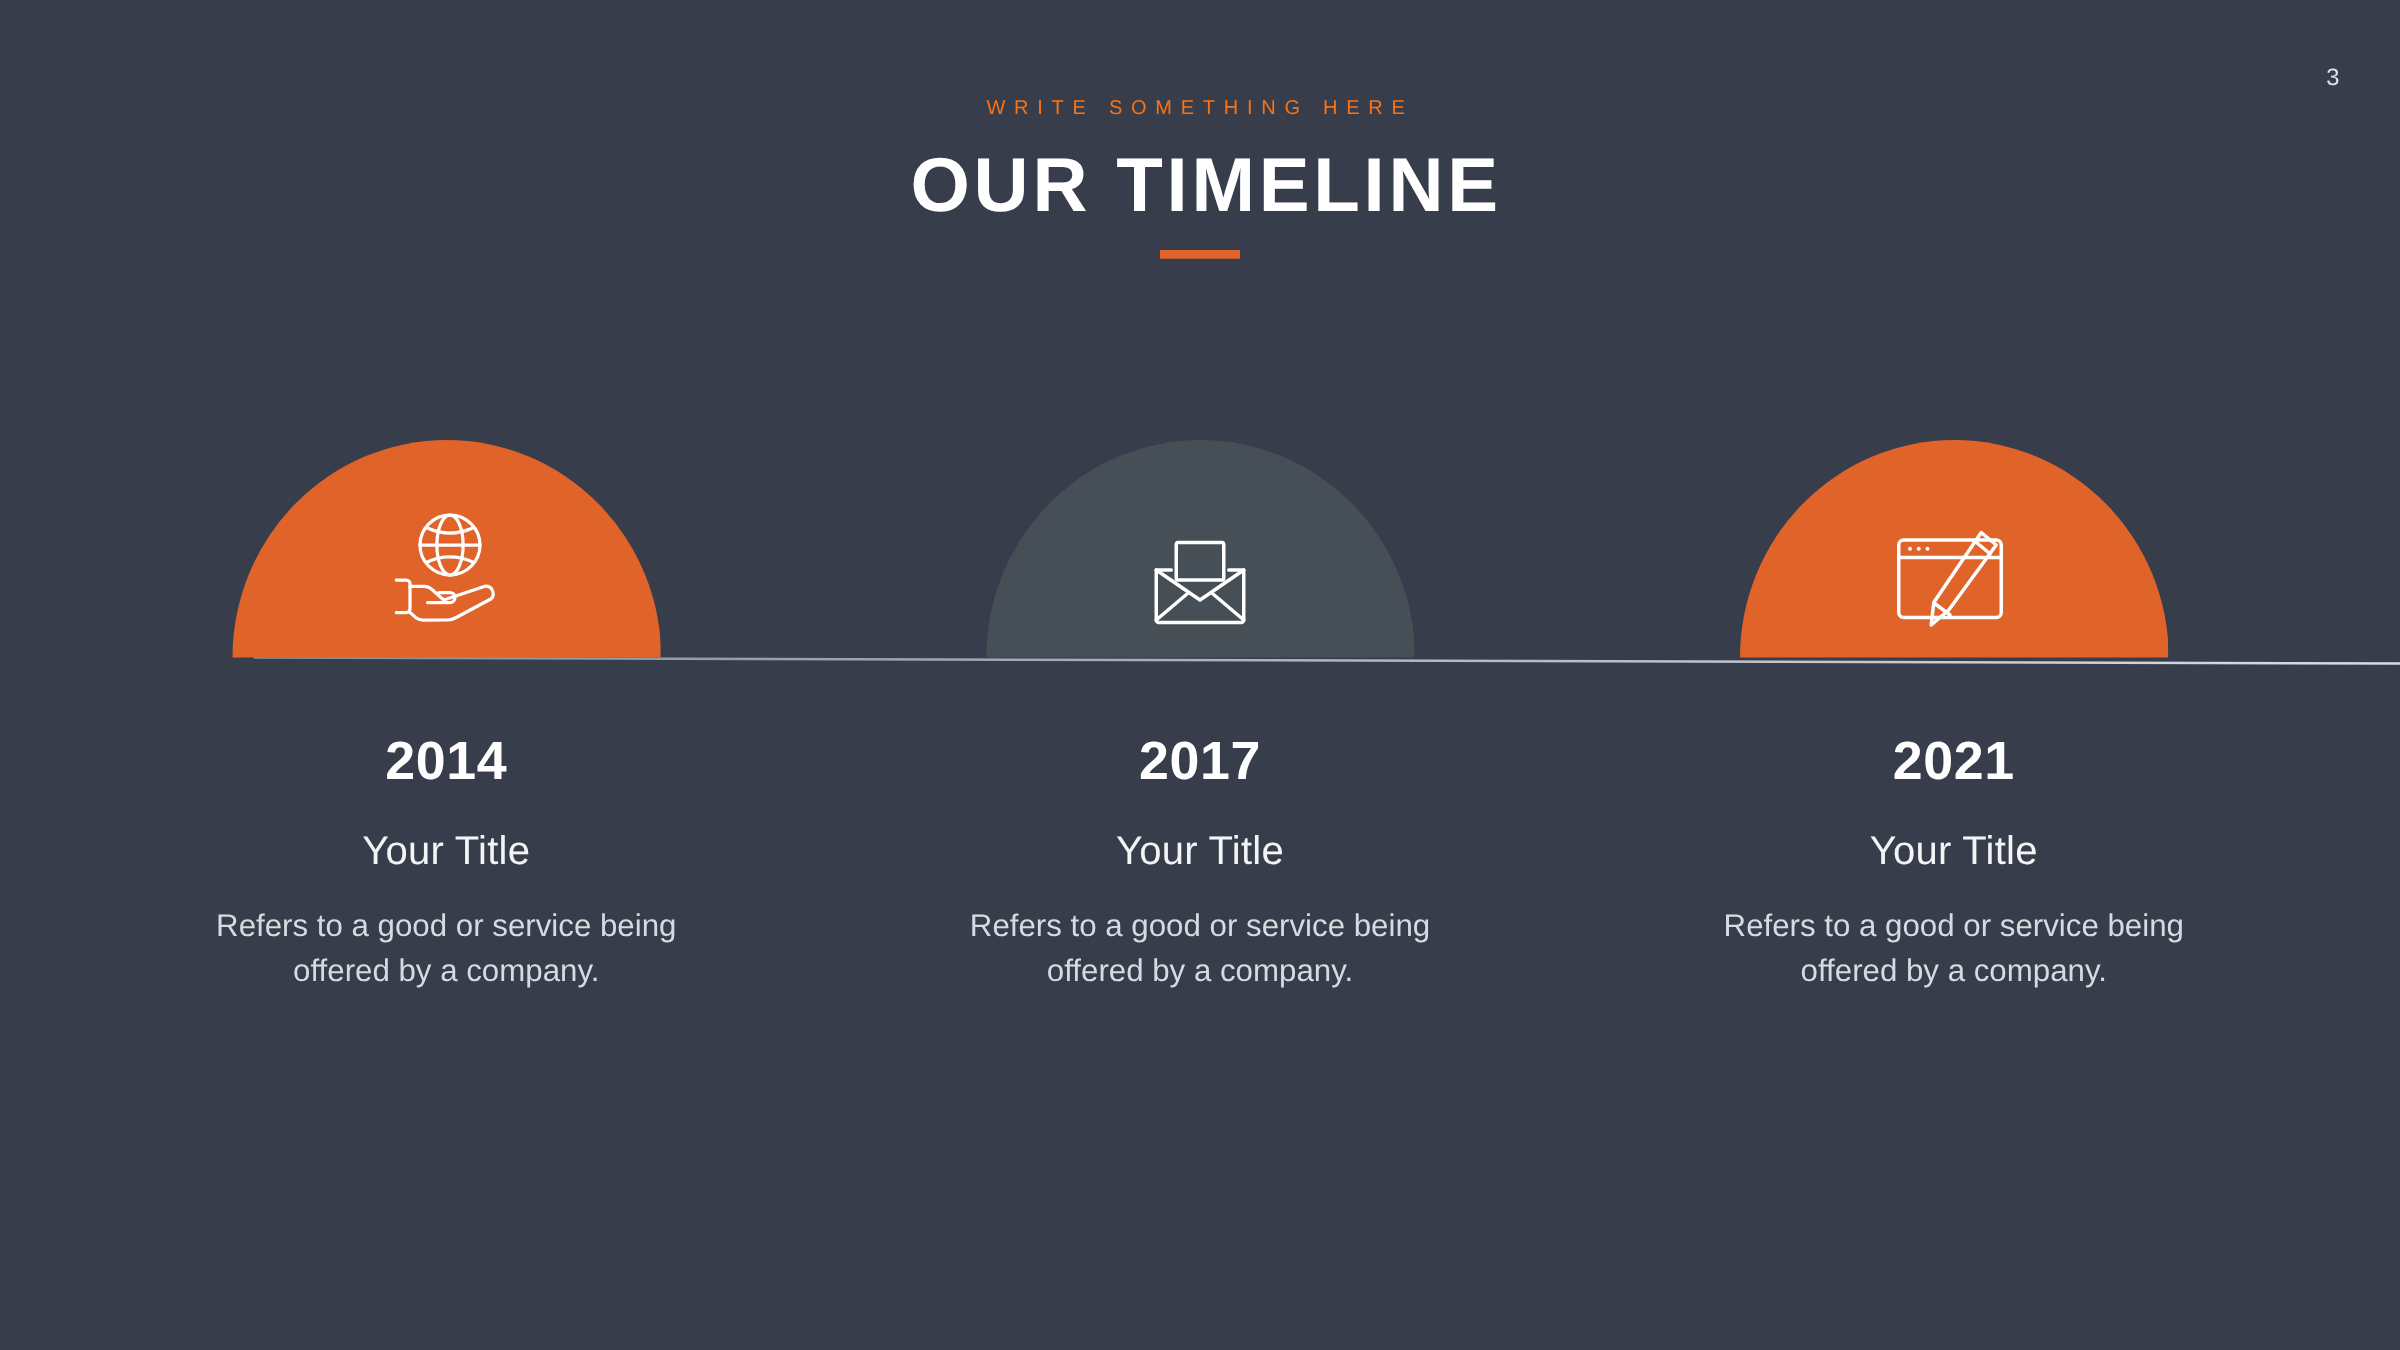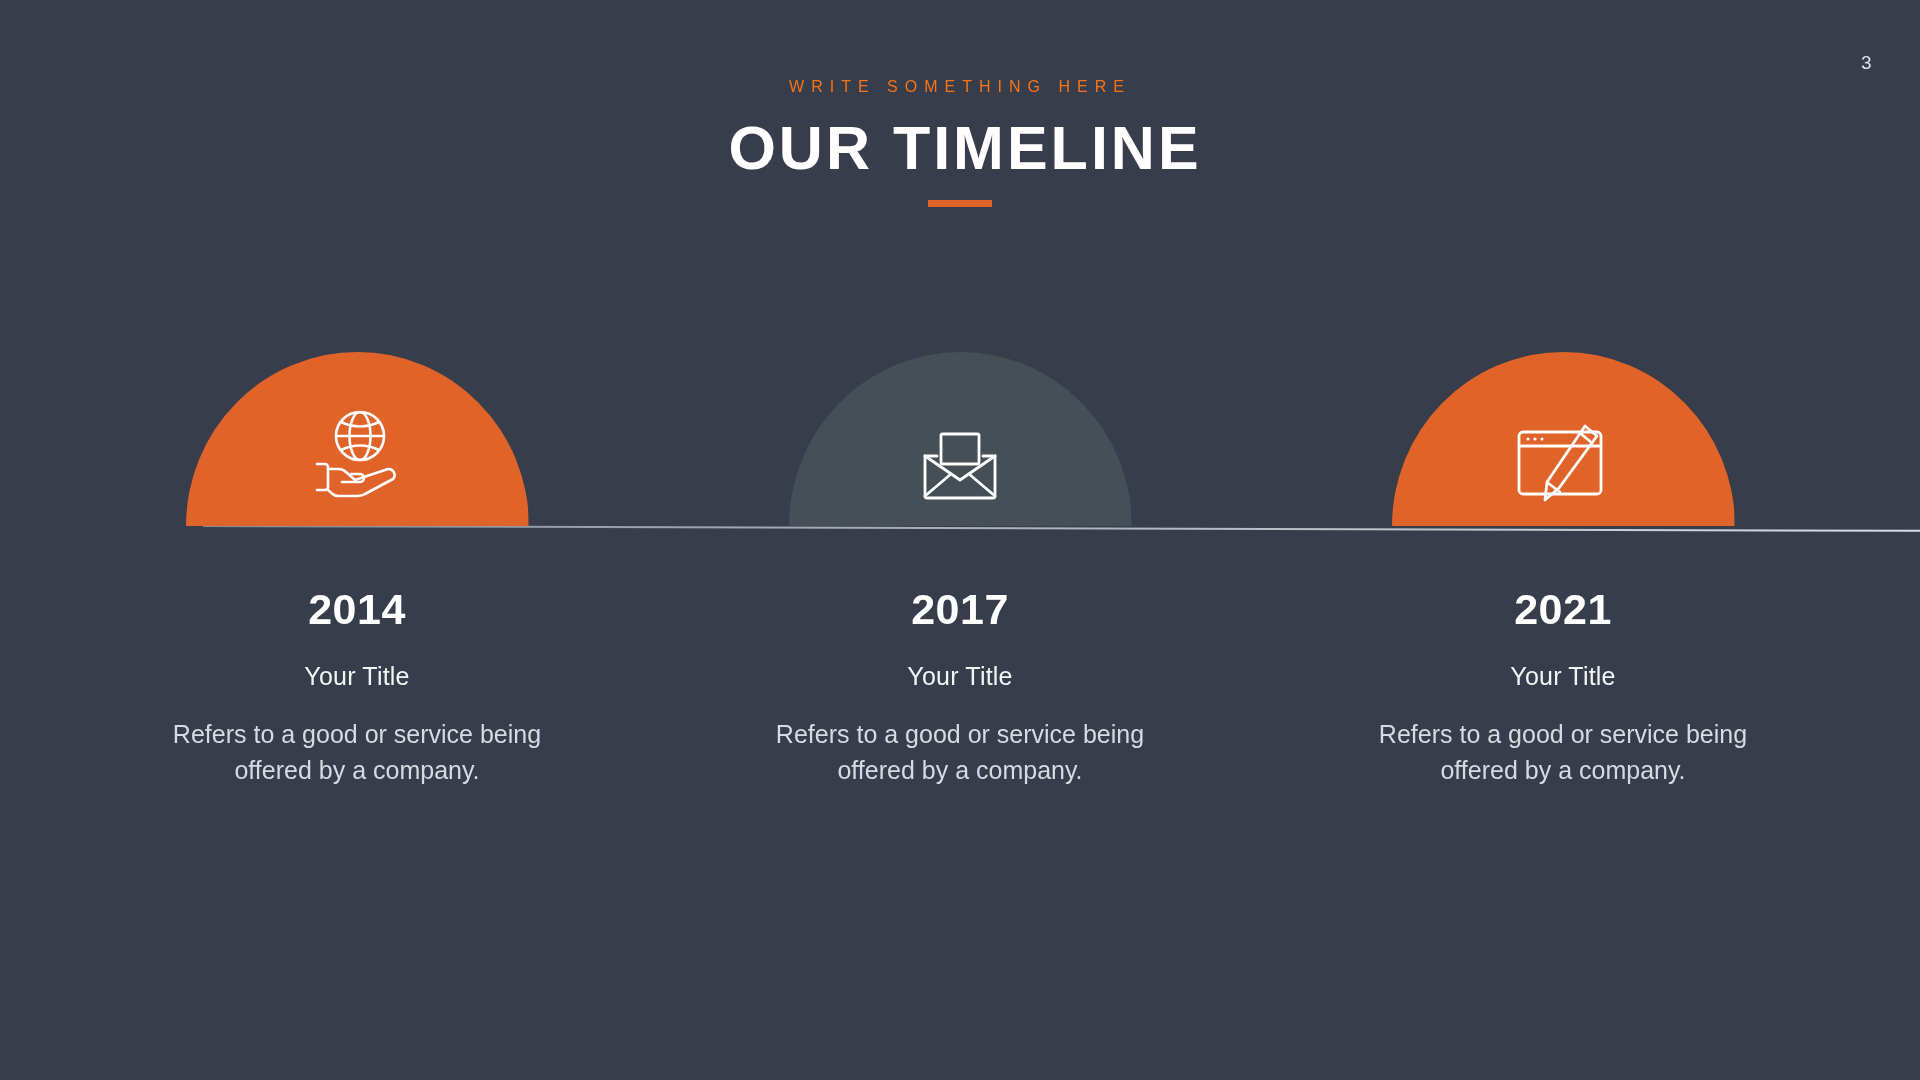--- a/index.html
+++ b/index.html
@@ -110,21 +110,21 @@
     margin-top:62px;
     font-size:43px;
     font-weight:bold;
     color:#ffffff;
     letter-spacing:0.5px;
     line-height:1;
     font-family:"Liberation Sans", sans-serif;
   }
   .subtitle {
     margin-top:33px;
-    font-size:25px;
+    font-size:32px;
     font-weight:400;
     color:#f2f4f6;
     letter-spacing:0.2px;
     line-height:1;
     font-family:"Liberation Sans", sans-serif;
   }
   .body-text {
     margin-top:28px;
     font-size:25px;
     font-weight:400;

